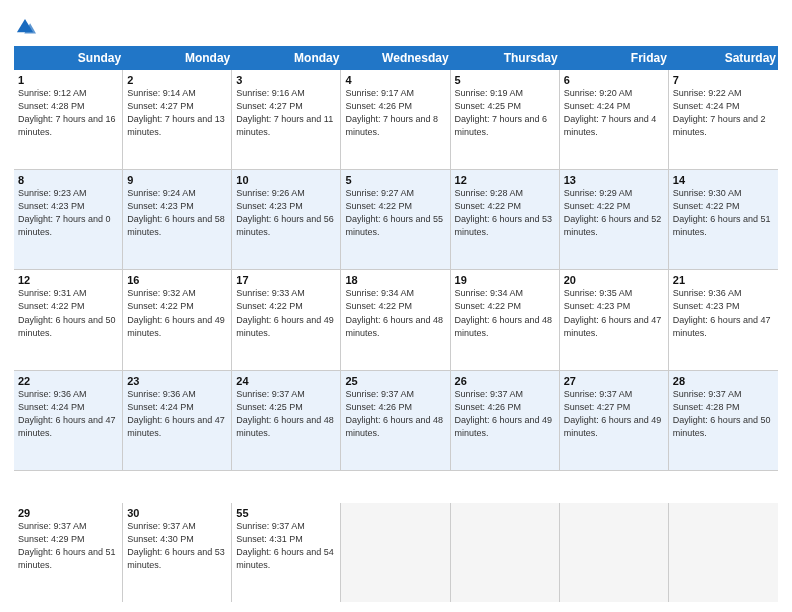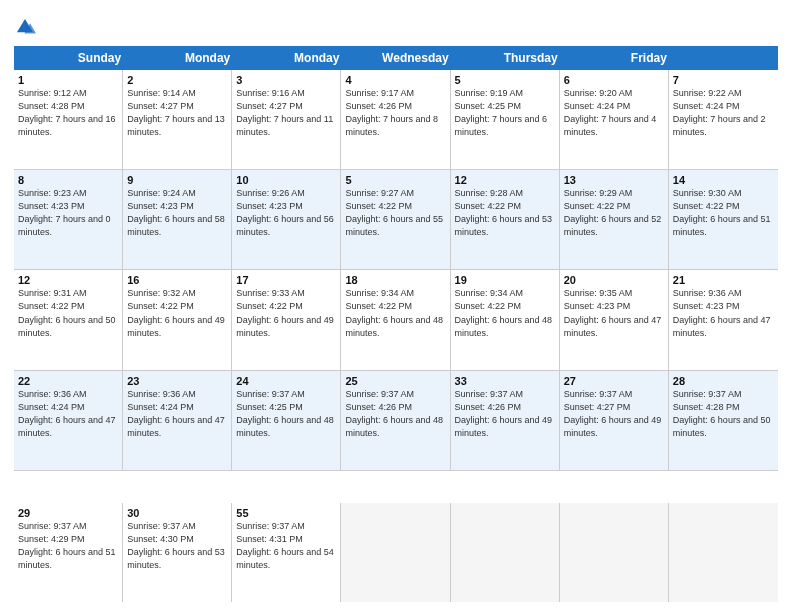--- a/index.html
+++ b/index.html
@@ -140,20 +140,21 @@
   </div>
 
   <div class="calendar">
     <div class="cal-header">
     <div class="cal-header-cell">Sunday</div>
         <div class="cal-header-cell">Monday</div>
         <div class="cal-header-cell">Monday</div>
         <div class="cal-header-cell">Wednesday</div>
         <div class="cal-header-cell">Thursday</div>
         <div class="cal-header-cell">Friday</div>
+        <div class="cal-header-cell">Saturday</div>
       </div>
     <div class="cal-body">
     <div class="cal-row">
           <div class="cal-cell">
             <span class="day-num">1</span>
             <div class="info">Sunrise: 9:12 AM<br>Sunset: 4:28 PM<br>Daylight: 7 hours and 16 minutes.</div>
           </div>
           <div class="cal-cell">
             <span class="day-num">2</span>
             <div class="info">Sunrise: 9:14 AM<br>Sunset: 4:27 PM<br>Daylight: 7 hours and 13 minutes.</div>
@@ -250,21 +251,21 @@
           </div>
           <div class="cal-cell">
             <span class="day-num">24</span>
             <div class="info">Sunrise: 9:37 AM<br>Sunset: 4:25 PM<br>Daylight: 6 hours and 48 minutes.</div>
           </div>
           <div class="cal-cell">
             <span class="day-num">25</span>
             <div class="info">Sunrise: 9:37 AM<br>Sunset: 4:26 PM<br>Daylight: 6 hours and 48 minutes.</div>
           </div>
           <div class="cal-cell">
-            <span class="day-num">33</span>
+            <span class="day-num">26</span>
             <div class="info">Sunrise: 9:37 AM<br>Sunset: 4:26 PM<br>Daylight: 6 hours and 49 minutes.</div>
           </div>
           <div class="cal-cell">
             <span class="day-num">27</span>
             <div class="info">Sunrise: 9:37 AM<br>Sunset: 4:27 PM<br>Daylight: 6 hours and 49 minutes.</div>
           </div>
           <div class="cal-cell">
             <span class="day-num">28</span>
             <div class="info">Sunrise: 9:37 AM<br>Sunset: 4:28 PM<br>Daylight: 6 hours and 50 minutes.</div>
           </div>

